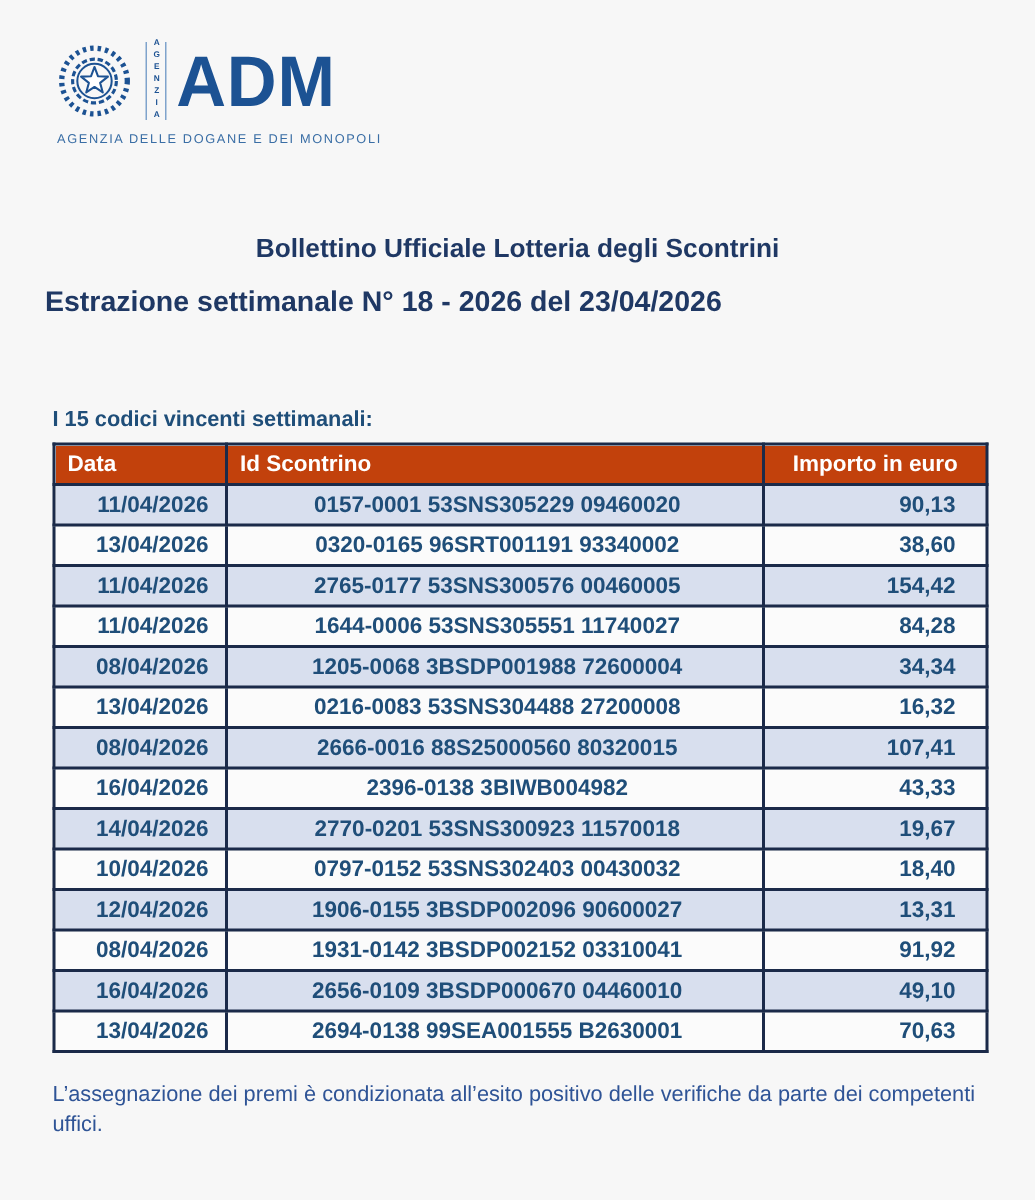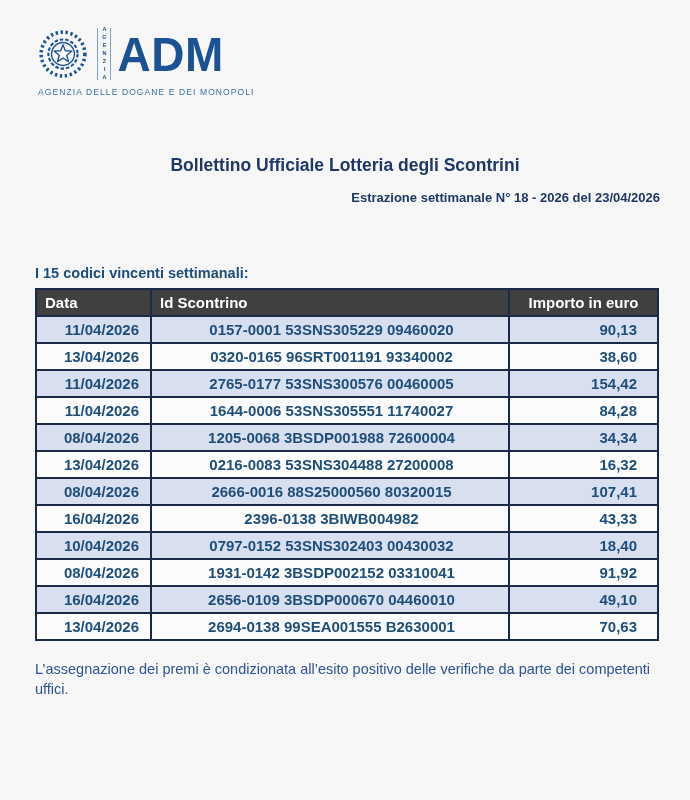--- a/index.html
+++ b/index.html
@@ -39,22 +39,22 @@
     color: #3A6EA5; font-weight: normal;
   }
 
   
   .doc-title {
     margin: 58px 30px 16px 30px; text-align: center;
     font-size: 17.5px; font-weight: bold; color: #1F3864;
     line-height: 1.15;
   }
   .doc-subtitle {
-    margin: 8px 30px 0 30px; text-align: right;
-    font-size: 13px; font-weight: bold; color: #1F3864;
+    margin: 8px 30px 0 30px; text-align: left;
+    font-size: 19px; font-weight: bold; color: #1F3864;
     line-height: 1.15;
   }
 
   
   .section-label {
     margin: 59px 0 0 35px;
     font-size: 14.5px; font-weight: bold; color: #1F4E79;
   }
 
   
@@ -66,21 +66,21 @@
   col.c-id     { width: 358px; }
   col.c-amount { width: 149px; }
   .codes th, .codes td {
     border: 2px solid #1B2A49;
     font-size: 15px; font-weight: bold;
     height: 19px; line-height: 19px;
     padding: 3px 8px;
     white-space: nowrap; overflow: hidden;
   }
   .codes th {
-    background: #404040; color: #FFFFFF; text-align: left;
+    background: #c2410c; color: #FFFFFF; text-align: left;
   }
   .codes th.h-amount { text-align: center; }
   .codes td { color: #1F4E79; }
   .codes tbody tr:nth-child(odd)  { background: #D8DFEE; }
   .codes tbody tr:nth-child(even) { background: #FBFBFB; }
   .codes td.date   { text-align: right; padding-right: 11px; }
   .codes td.id     { text-align: center;  padding-left: 11px; }
   .codes td.amount { text-align: right; padding-right: 20px; }
 
   
@@ -164,25 +164,35 @@
           <td class="date">08/04/2026</td>
           <td class="id">2666-0016 88S25000560 80320015</td>
           <td class="amount">107,41</td>
         </tr>
         <tr>
           <td class="date">16/04/2026</td>
           <td class="id">2396-0138 3BIWB004982</td>
           <td class="amount">43,33</td>
         </tr>
         <tr>
+          <td class="date">14/04/2026</td>
+          <td class="id">2770-0201 53SNS300923 11570018</td>
+          <td class="amount">19,67</td>
+        </tr>
+        <tr>
           <td class="date">10/04/2026</td>
           <td class="id">0797-0152 53SNS302403 00430032</td>
           <td class="amount">18,40</td>
         </tr>
         <tr>
+          <td class="date">12/04/2026</td>
+          <td class="id">1906-0155 3BSDP002096 90600027</td>
+          <td class="amount">13,31</td>
+        </tr>
+        <tr>
           <td class="date">08/04/2026</td>
           <td class="id">1931-0142 3BSDP002152 03310041</td>
           <td class="amount">91,92</td>
         </tr>
         <tr>
           <td class="date">16/04/2026</td>
           <td class="id">2656-0109 3BSDP000670 04460010</td>
           <td class="amount">49,10</td>
         </tr>
         <tr>

